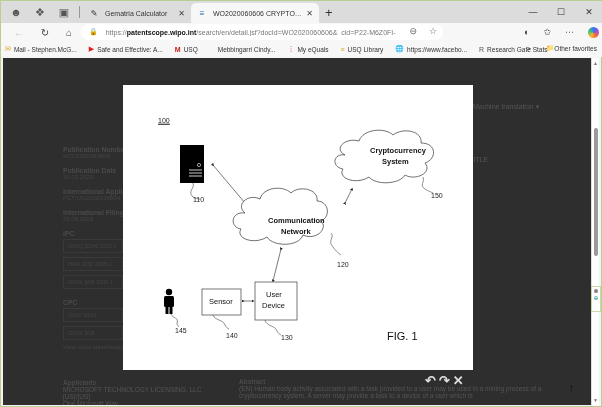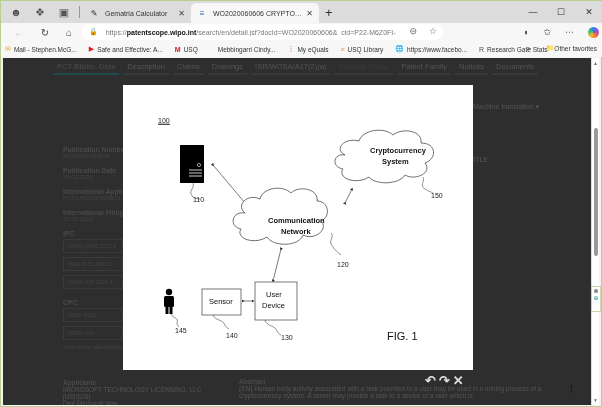--- a/index.html
+++ b/index.html
@@ -145,31 +145,20 @@
         <span>Research Gate Stats</span>
       </div>
     <span class="bm-chev">&gt;</span>
     <div class="bm-other">
         <span class="bmi">📁</span>
         <span>Other favorites</span>
       </div>
   </div>
 
   <div class="page">
-    <div class="pagetabs">
-      <div class="pt active">PCT Biblio. Data</div>
-      <div class="pt">Description</div>
-      <div class="pt">Claims</div>
-      <div class="pt">Drawings</div>
-      <div class="pt">ISR/WOSA/A17(2)(a)</div>
-      <div class="pt" style="color:#3a3a3a">National Phase</div>
-      <div class="pt">Patent Family</div>
-      <div class="pt">Notices</div>
-      <div class="pt">Documents</div>
-    </div>
 
     <div class="meta">
       <div class="lbl">Publication Number</div>
       <div class="val">WO/2020/060606</div>
       <div class="lbl">Publication Date</div>
       <div class="val">26.03.2020</div>
       <div class="lbl">International Application No.</div>
       <div class="val">PCT/US2019/038804</div>
       <div class="lbl">International Filing Date</div>
       <div class="val">25.06.2019</div>

